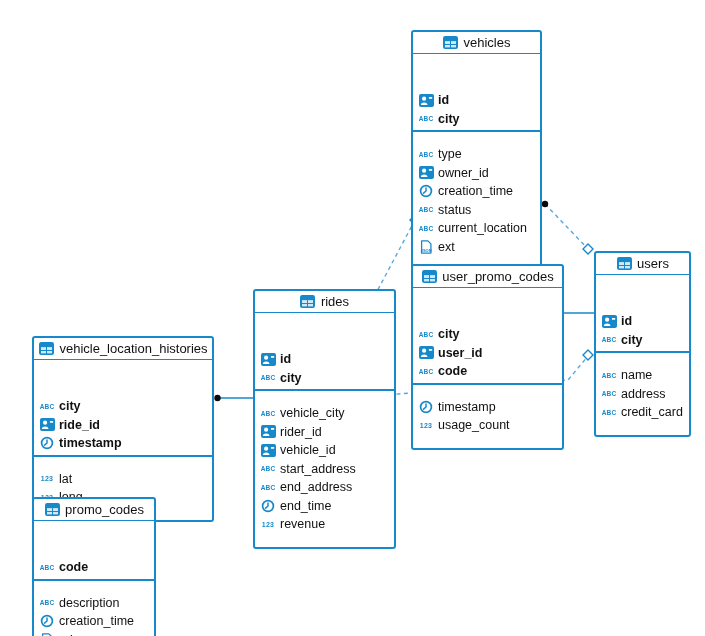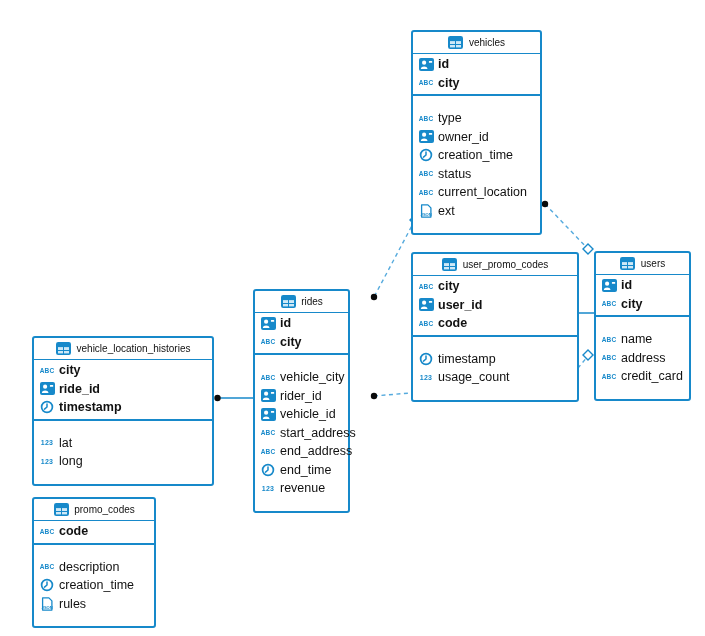--- a/index.html
+++ b/index.html
@@ -11,24 +11,24 @@
   .rel-solid{stroke:#1789ca;stroke-width:1.6;fill:none;}
   .rel-dashed{stroke:#55aadd;stroke-width:1.4;fill:none;stroke-dasharray:4 3.5;}
   .rel-dot{fill:#0a0a0a;}
   .rel-diamond{fill:#ffffff;stroke:#1789ca;stroke-width:1.4;}
   .table-card{
     position:absolute;background:#ffffff;border:2px solid #1789ca;border-radius:3px;
     box-sizing:border-box;
   }
   .tbl-header{
     display:flex;align-items:center;justify-content:center;gap:5px;
-    height:21px;border-bottom:1.5px solid #1789ca;font-size:10px;white-space:nowrap;
+    height:21px;border-bottom:1.5px solid #1789ca;font-size:13px;white-space:nowrap;
     padding:0 9px;
   }
-  .sec-keys{padding:1px 0 2px 0;border-bottom:2px solid #1789ca;}
+  .sec-keys{padding:1px 0 2px 0;border-bottom:2px solid #1789ca;margin-top:36px;}
   .sec-cols{padding:13px 0;}
   .row{
     display:flex;align-items:center;gap:4px;height:18.5px;padding:0 5px;
     font-size:12.5px;white-space:nowrap;
   }
   .row.bold{font-weight:700;}
   .ic{width:16px;min-width:16px;display:flex;justify-content:center;align-items:center;}
   .abc{font-size:6.5px;font-weight:700;color:#1789ca;letter-spacing:0.2px;}
   .num{font-size:7px;font-weight:700;color:#1789ca;letter-spacing:0.2px;}
   .svg-defs{position:absolute;width:0;height:0;}
@@ -149,21 +149,21 @@
         <span class="ic">
             <svg width="14" height="14">
               <use href="#sym-json"></use>
             </svg>
           </span>
         <span>ext</span>
       </div>
     </div>
   </div>
 
-  <div class="table-card" style="left:411px;top:252px;width:168px;">
+  <div class="table-card" style="left:411px;top:264px;width:153px;">
     <div class="tbl-header">
       <span class="ic">
           <svg width="15" height="13">
             <use href="#sym-table"></use>
           </svg>
         </span>
       <span>user_promo_codes</span>
     </div>
     <div class="sec-keys">
       <div class="row bold">
@@ -245,21 +245,21 @@
       </div>
       <div class="row">
         <span class="ic">
             <span class="abc">ABC</span>
           </span>
         <span>credit_card</span>
       </div>
     </div>
   </div>
 
-  <div class="table-card" style="left:253px;top:289px;width:97px;">
+  <div class="table-card" style="left:253px;top:289px;width:143px;">
     <div class="tbl-header">
       <span class="ic">
           <svg width="15" height="13">
             <use href="#sym-table"></use>
           </svg>
         </span>
       <span>rides</span>
     </div>
     <div class="sec-keys">
       <div class="row bold">

